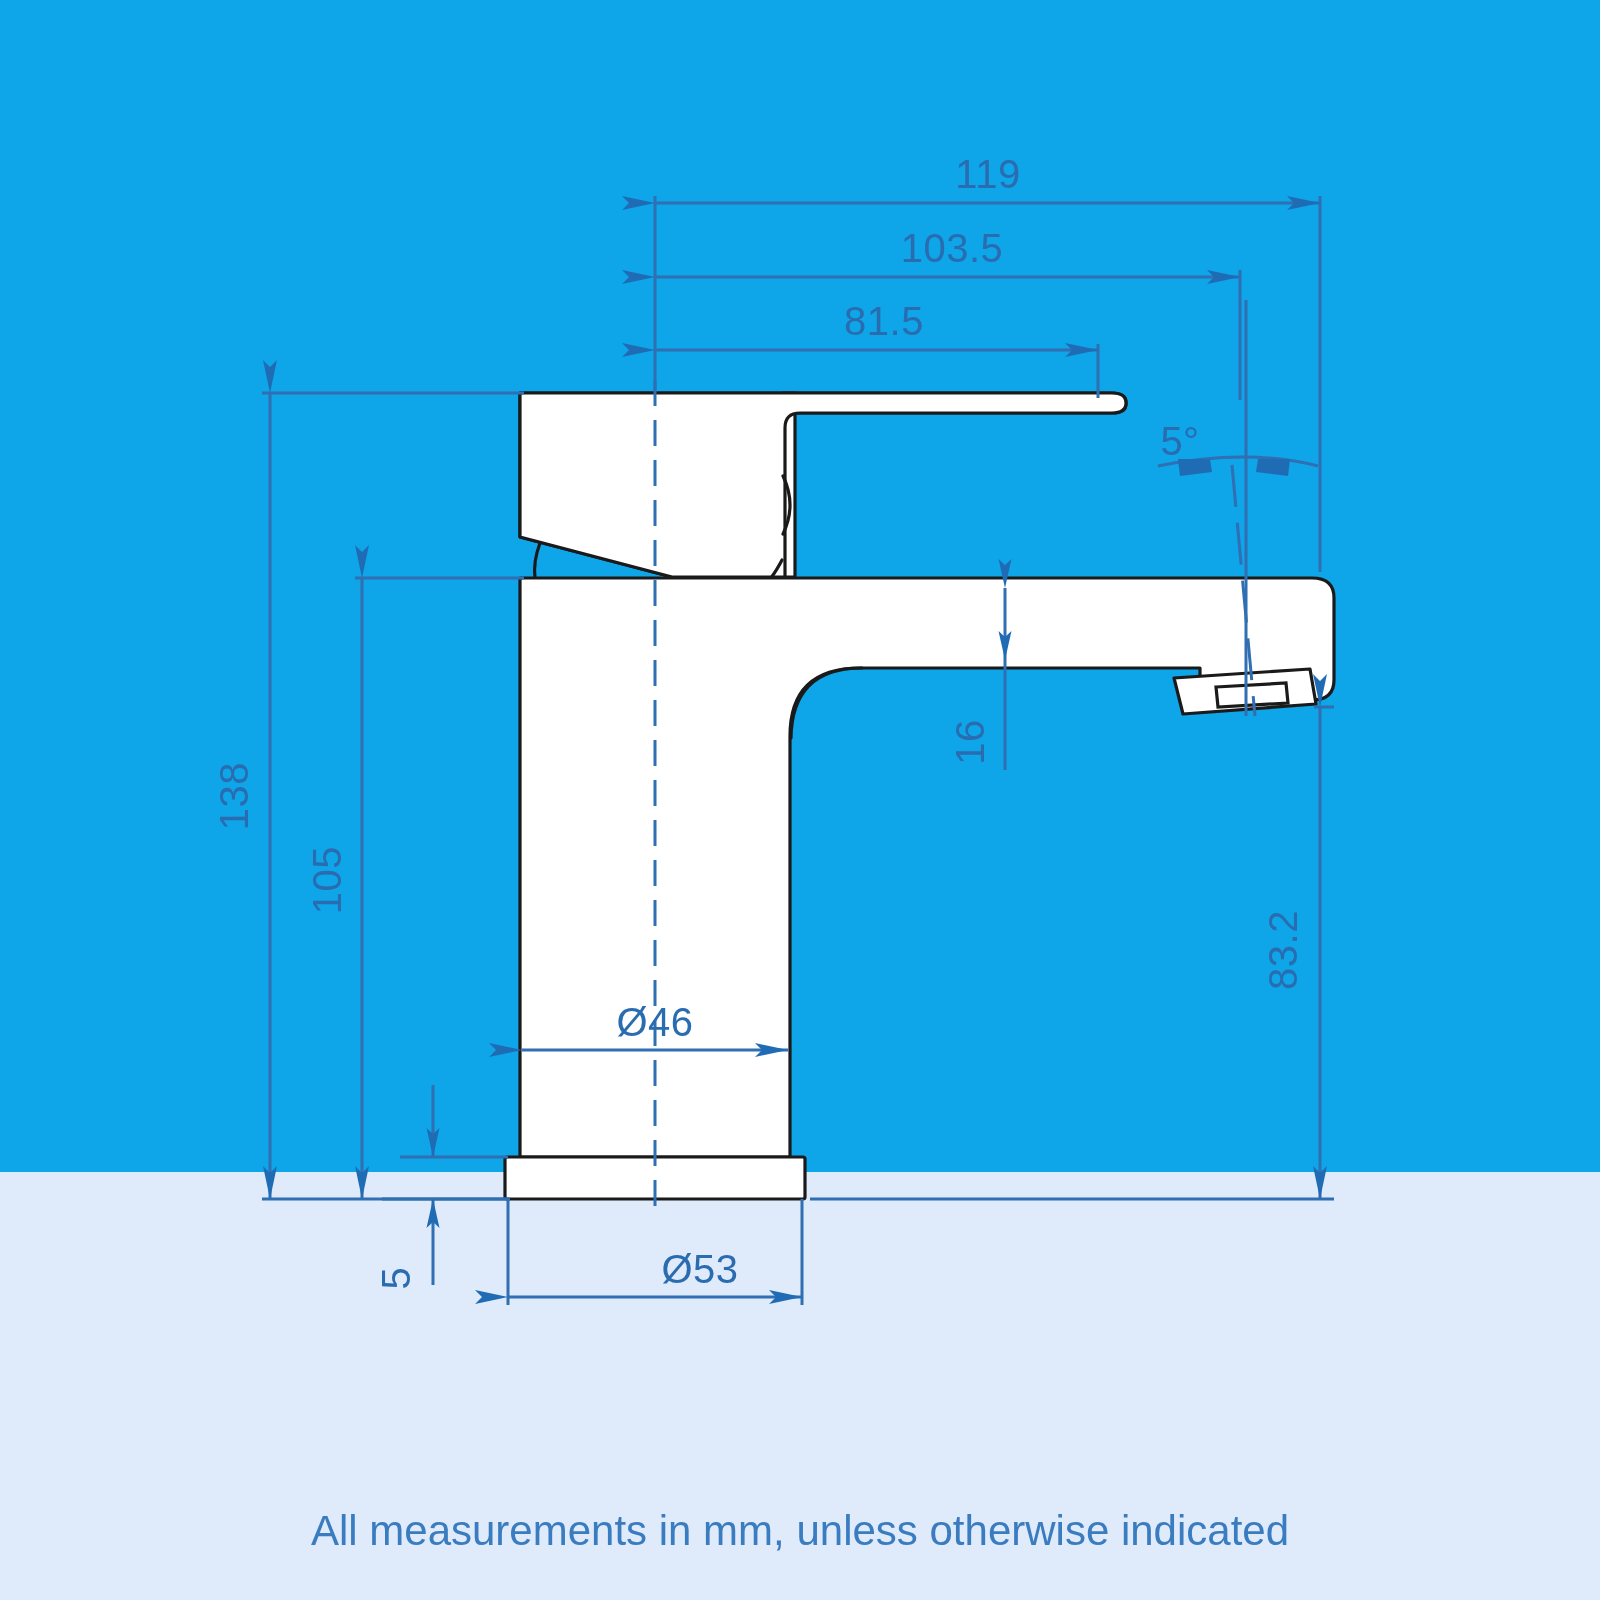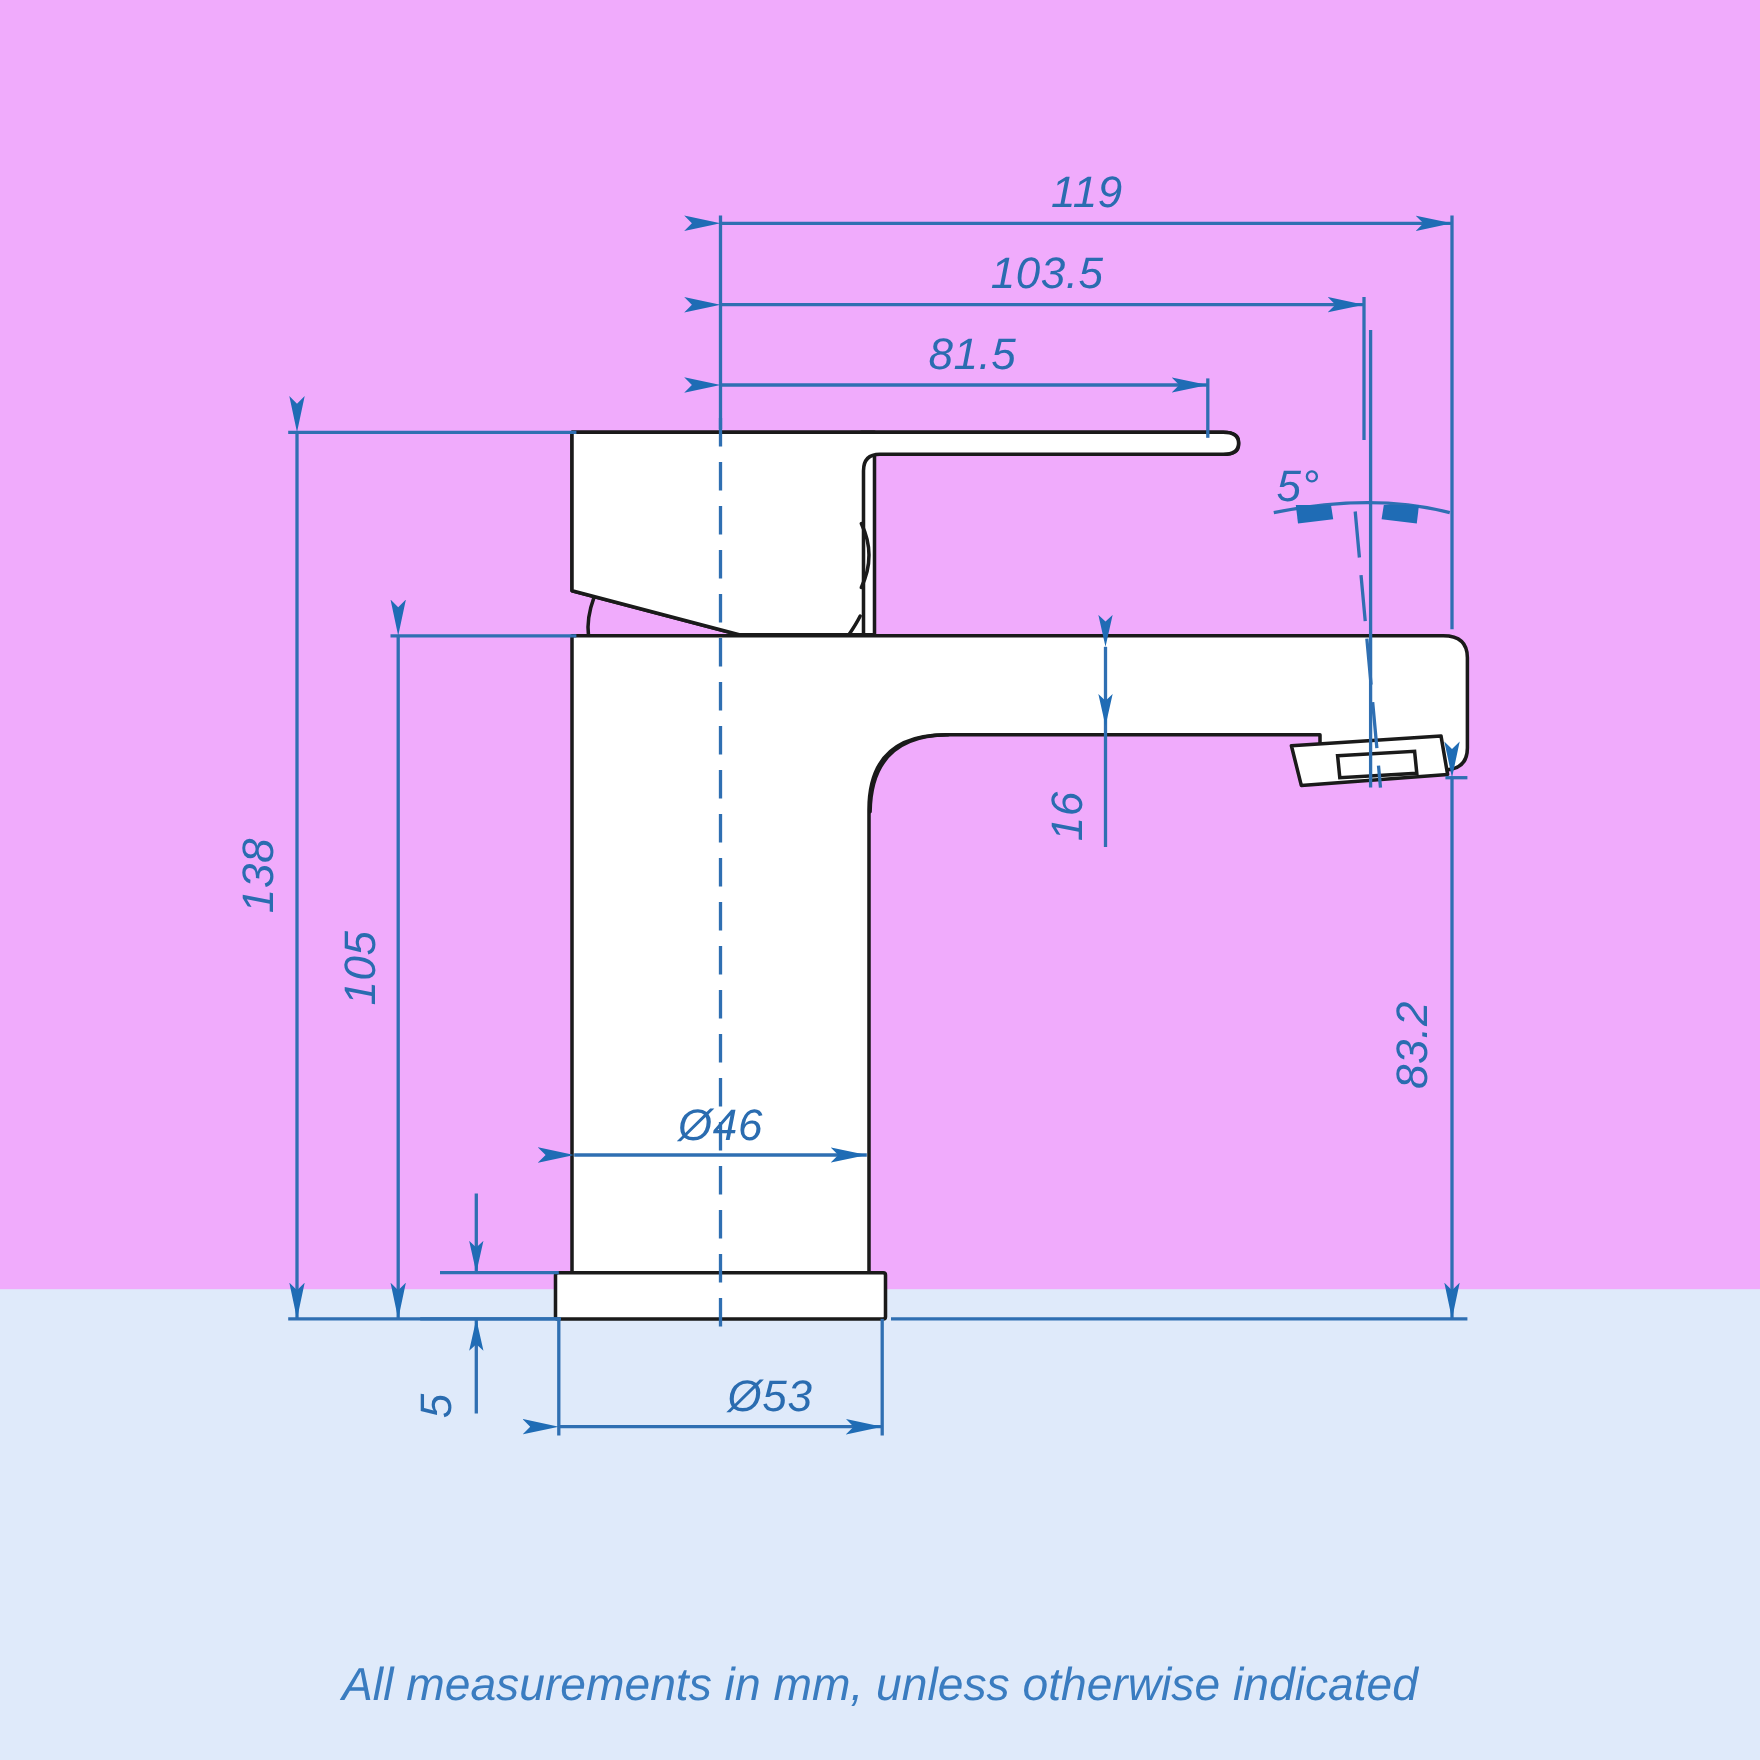--- a/index.html
+++ b/index.html
@@ -10,22 +10,21 @@
   body {
     width: 1600px;
     height: 1600px;
     font-family: "Liberation Sans", sans-serif;
     overflow: hidden;
   }
   #stage {
     position: relative;
     width: 1600px;
     height: 1172px;
-    background: #f0abfc;
-    font-style: italic;
+    background: #0ea5e9;
   }
   svg#drawing {
     position: absolute;
     top: 0;
     left: 0;
     width: 1600px;
     height: 1600px;
     display: block;
   }
   .dim-text {

